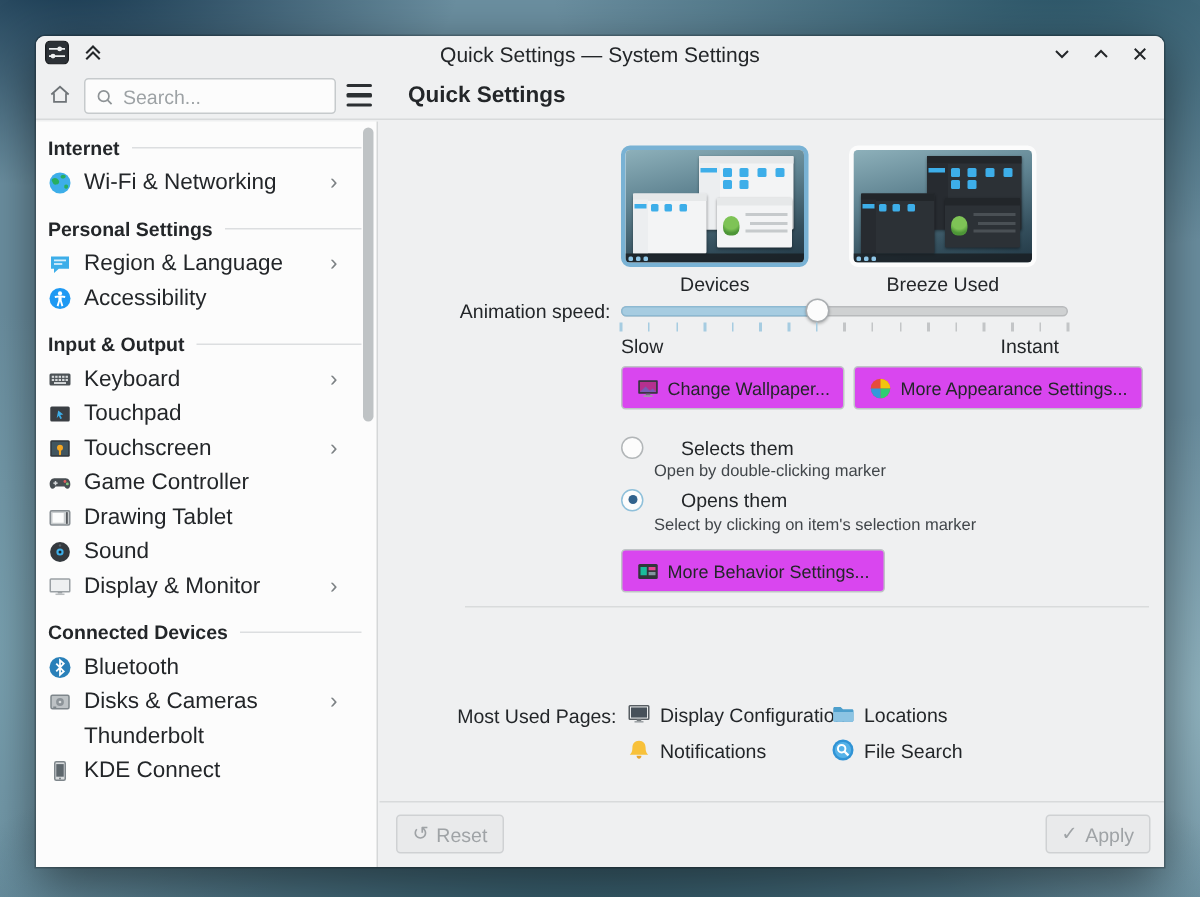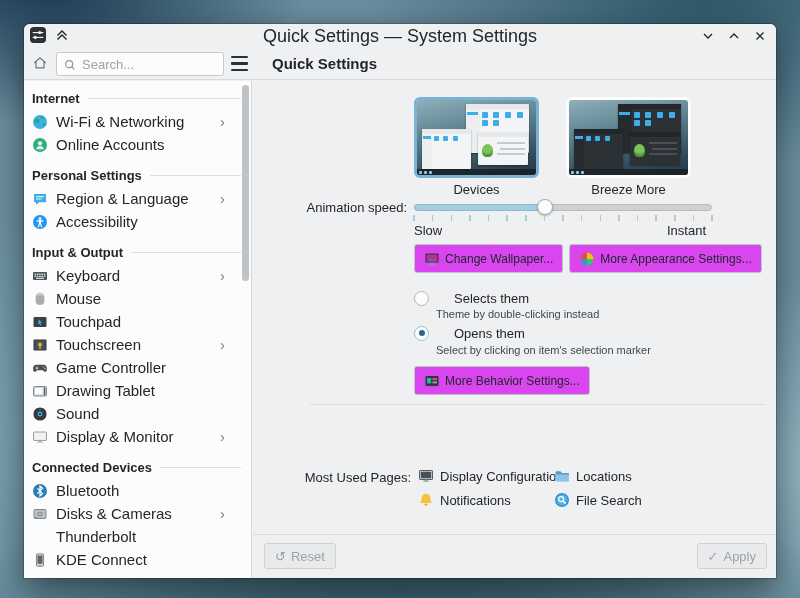--- a/index.html
+++ b/index.html
@@ -16,21 +16,21 @@
       radial-gradient(ellipse 520px 360px at -5% 72%, #7ba3b2 0%, rgba(123,163,178,0) 62%);
   }
   .window {
     position:absolute; left:24px; top:24px; width:752px; height:554px;
     background:#eff0f1; border-radius:6px 6px 0 0;
     box-shadow:0 10px 34px rgba(0,0,0,.5), 0 0 0 1px rgba(0,0,0,.22);
   }
   
   .titlebar { position:absolute; left:0; top:0; right:0; height:24px; border-radius:6px 6px 0 0; background:#eff0f1; }
   .tb-left { position:absolute; left:6px; top:3px; display:flex; align-items:center; gap:8px; }
-  .tb-title { position:absolute; left:0; right:0; top:0; height:24px; line-height:24px; text-align:center; font-size:18px; color:#232629; }
+  .tb-title { position:absolute; left:0; right:0; top:0; height:24px; line-height:24px; text-align:center; font-size:14px; color:#232629; }
   .tb-controls { position:absolute; right:8px; top:4px; display:flex; gap:10px; }
   .tb-btn { width:16px; height:16px; display:flex; align-items:center; justify-content:center; cursor:default; }
   
   .toolbar { position:absolute; left:0; top:24px; right:0; height:32px; background:#eff0f1; border-bottom:1px solid #d8dadb; }
   .home-btn { position:absolute; left:8px; top:7px; width:18px; height:18px; }
   .search-box { position:absolute; left:32px; top:4px; width:168px; height:24px; background:#fcfcfc; border:1px solid #c6cacc; border-radius:3px; display:flex; align-items:center; padding:0 6px; gap:5px; }
   .search-box input { border:none; outline:none; background:transparent; font-family:inherit; font-size:13px; color:#232629; width:100%; }
   .search-box input::placeholder { color:#9da2a5; }
   .hamburger { position:absolute; left:207px; top:8px; width:17px; height:15px; display:flex; flex-direction:column; justify-content:space-between; }
   .hamburger span { display:block; height:2.4px; background:#2b2f32; border-radius:1px; }
@@ -183,30 +183,20 @@
         <div class="sb-item">
           <span class="icon16">
             <svg viewBox="0 0 16 16">
               <circle cx="8" cy="8" r="7" fill="#3daee9"></circle>
               <path fill="#27ae60" d="M3 5.2c1.8-1.2 3.1-.3 4 .8s.3 2.8-.8 2.9-2 .9-3-1-1-2 0-2.7zM9.6 2.6c1.1-.2 2.4.3 2.2 1.2s-2 1.7-3 .8 0-1.9.8-2zM11 9.4c1-1 3.1-.2 2.2 1.7-.5 1-2.2 1-2.4-.2z"></path>
             </svg>
           </span>
           <span class="lbl">Wi-Fi &amp; Networking</span>
           <span class="arrow">›</span>
         </div>
-        <div class="sb-item">
-          <span class="icon16">
-            <svg viewBox="0 0 16 16">
-              <circle cx="8" cy="8" r="7" fill="#2fae81"></circle>
-              <circle cx="8" cy="6.3" r="2.1" fill="#e9f8f1"></circle>
-              <path d="M4.3 12.2c.2-2 1.7-3.1 3.7-3.1s3.5 1.1 3.7 3.1z" fill="#e9f8f1"></path>
-            </svg>
-          </span>
-          <span class="lbl">Online Accounts</span>
-        </div>
         <div class="sb-section">
           <b>Personal Settings</b>
           <i></i>
         </div>
         <div class="sb-item">
           <span class="icon16">
             <svg viewBox="0 0 16 16">
               <path fill="#3daee9" d="M2 3h12v8.2H7.2L4 14v-2.8H2z"></path>
               <rect x="4" y="5" width="8" height="1.2" fill="#d6eefb"></rect>
               <rect x="4" y="7.4" width="5.5" height="1.2" fill="#d6eefb"></rect>
@@ -247,30 +237,20 @@
                 <rect x="4" y="9.7" width="8" height="1.3"></rect>
               </g>
             </svg>
           </span>
           <span class="lbl">Keyboard</span>
           <span class="arrow">›</span>
         </div>
         <div class="sb-item">
           <span class="icon16">
             <svg viewBox="0 0 16 16">
-              <path fill="#a7adb1" d="M8 1.8c2.9 0 4.4 2 4.4 5v3.1c0 2.6-1.9 4.1-4.4 4.1s-4.4-1.5-4.4-4.1V6.8c0-3 1.5-5 4.4-5z"></path>
-              <path fill="#7d8489" d="M8 1.8c.5 0 .6 4.6 0 4.6s-.5-4.6 0-4.6z"></path>
-              <path fill="#caced1" d="M8 1.8c2 0 3.4 1 4 2.8H4c.6-1.8 2-2.8 4-2.8z"></path>
-            </svg>
-          </span>
-          <span class="lbl">Mouse</span>
-        </div>
-        <div class="sb-item">
-          <span class="icon16">
-            <svg viewBox="0 0 16 16">
               <rect x="1.5" y="3" width="13" height="10" rx="1" fill="#3a3f44"></rect>
               <path fill="#3daee9" d="M6.8 5.6l3.4 2.8-2 .3 1.1 2.2-1.1.5-1-2.2-1.4 1.6z"></path>
             </svg>
           </span>
           <span class="lbl">Touchpad</span>
         </div>
         <div class="sb-item">
           <span class="icon16">
             <svg viewBox="0 0 16 16">
               <rect x="1.5" y="2.5" width="13" height="11" rx="1" fill="#31363b"></rect>
@@ -449,21 +429,21 @@
               <div class="tline" style="top:30%;width:55%"></div>
               <div class="tline" style="top:48%;width:50%"></div>
               <div class="tline" style="top:64%;width:55%"></div>
             </div>
             <div class="mini-panel">
               <b></b>
               <b></b>
               <b></b>
             </div>
           </div>
-          <div class="thumb-cap">Breeze More</div>
+          <div class="thumb-cap">Breeze Used</div>
         </div>
       </div>
 
     <div class="form-label" style="top:119px">Animation speed:</div>
     <div class="slider">
       <div class="sl-track"></div>
       <div class="sl-fill" id="sl-fill" style="width: 131.12px;"></div>
       <div class="sl-handle" id="sl-handle" style="left: calc(44% - 8px);"></div>
     </div>
     <div class="sl-ticks" id="sl-ticks">
@@ -512,21 +492,21 @@
           </span>
           <span>More Appearance Settings...</span>
         </button>
       </div>
 
     <div id="radio-group">
         <div class="radio-row" style="top: 209px;">
           <span class="radio"></span>
           <span>Selects them</span>
         </div>
-        <div class="radio-desc" style="top: 227px;">Theme by double-clicking instead</div>
+        <div class="radio-desc" style="top: 227px;">Open by double-clicking marker</div>
         <div class="radio-row" style="top: 244px;">
           <span class="radio sel"></span>
           <span>Opens them</span>
         </div>
         <div class="radio-desc" style="top: 263px;">Select by clicking on item's selection marker</div>
       </div>
     <button class="btn behavior-btn" id="behavior-btn">
         <span class="icon16">
           <svg viewBox="0 0 16 16">
             <rect x="1.5" y="3" width="13" height="10" rx="1" fill="#31363b"></rect>

